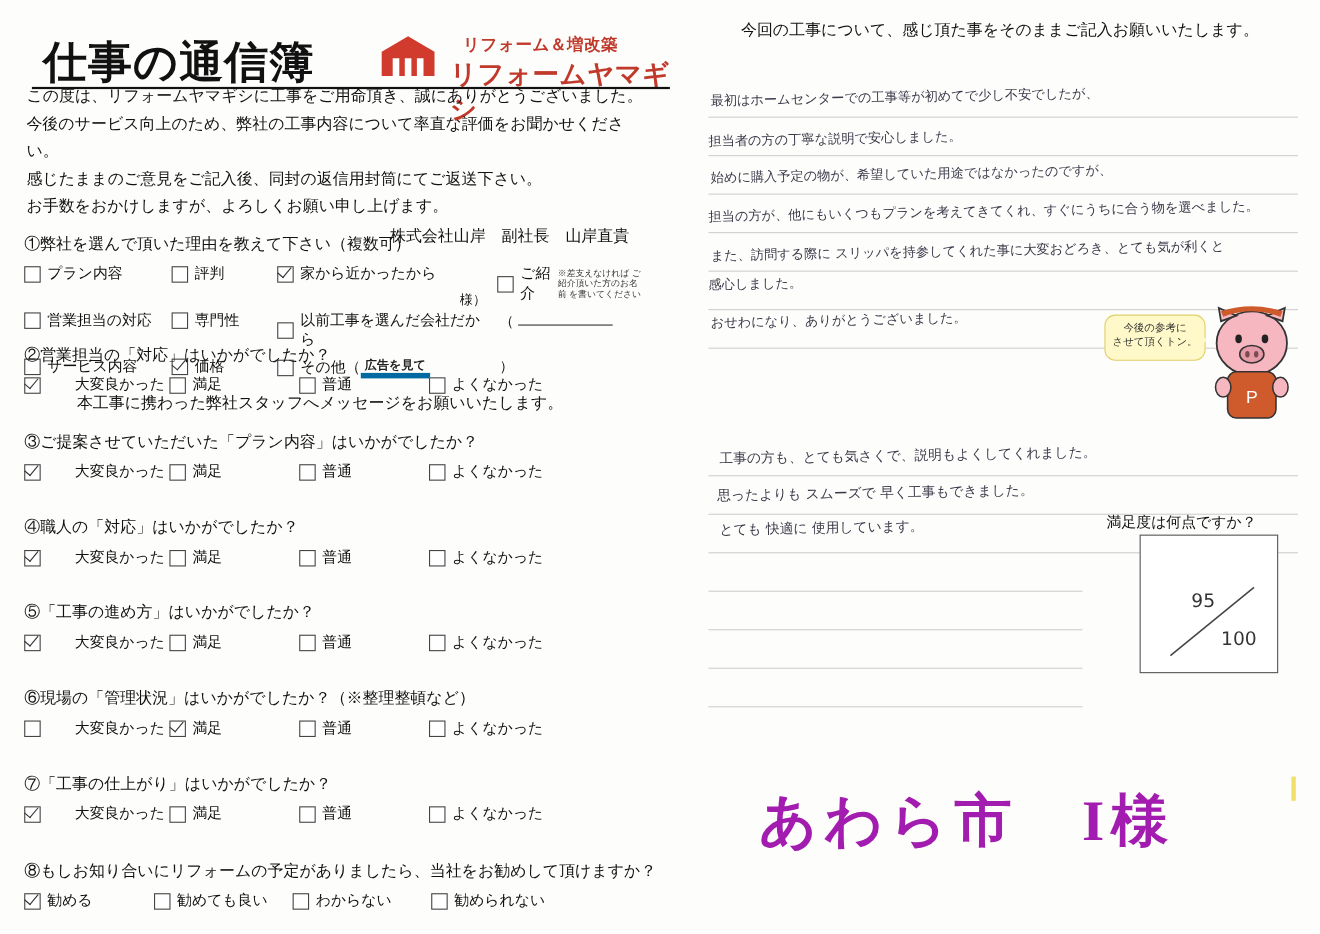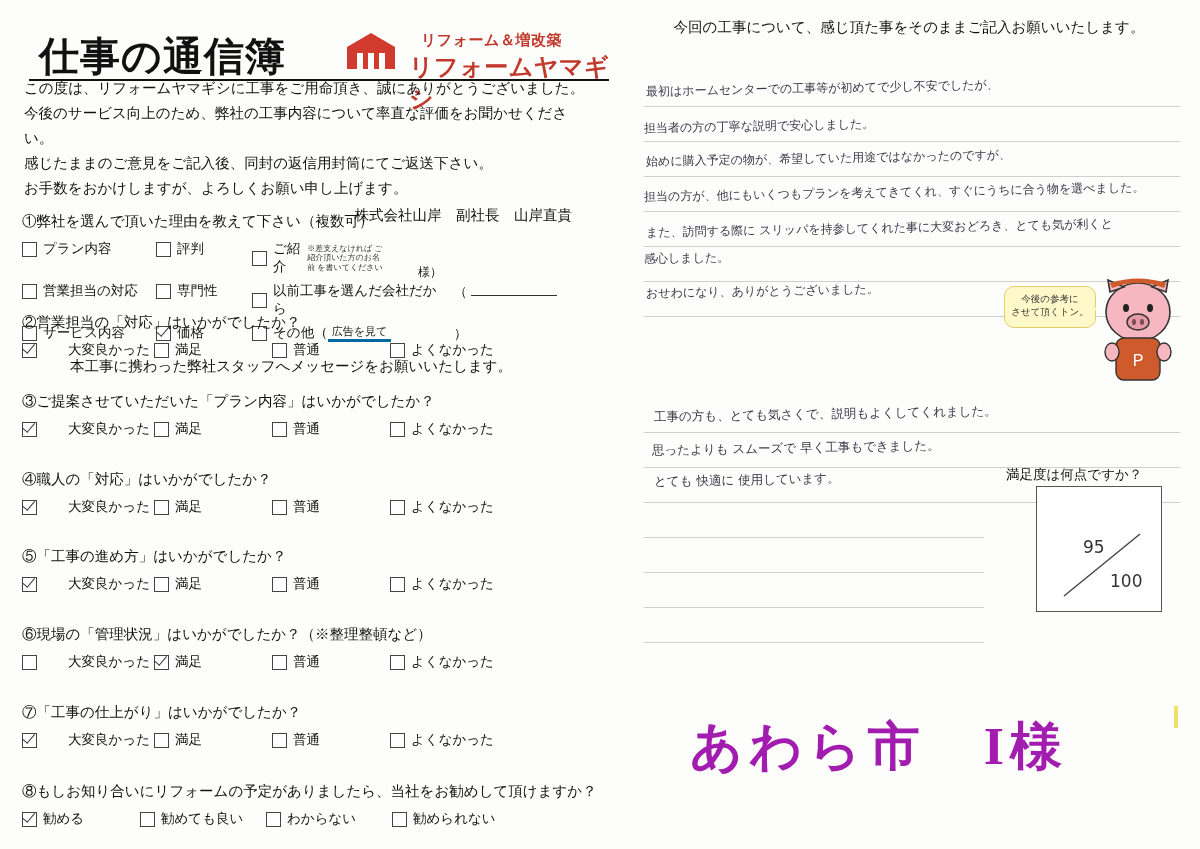--- a/index.html
+++ b/index.html
@@ -50,21 +50,21 @@
 
   
   .q1 .row{display:flex;margin-bottom:6px;}
   .q1 .c1{width:134px;}
   .q1 .c2{width:96px;}
   .q1 .c3{width:200px;}
   .q1 .c4{width:140px;}
   .q1 .small{font-size:8px;line-height:1.15;color:#333;width:92px;display:inline-block;}
   .q1 .blankline{border-bottom:1px solid #333;display:inline-block;width:86px;height:13px;}
   .q1 .paren{font-size:13px;}
-  .q1 .handwrite{font-family:"Liberation Serif", serif;font-size:11px;color:#222;border-bottom:3px solid #0369a1;padding:0 4px;}
+  .q1 .handwrite{font-family:"Liberation Serif", serif;font-size:11px;color:#222;border-bottom:5px solid #0369a1;padding:0 4px;font-weight:bold;}
 
   .q8 .opt{width:118px;}
   .q8 .opt:first-child{width:110px;}
 
   
   .r-prompt{position:absolute;width:582px;text-align:center;font-size:14.5px;}
   .lines{position:absolute;left:26px;width:536px;}
   .lines .ln{border-bottom:1px solid #cfcfcf;height:34px;}
   .hw{
     position:absolute;
@@ -142,20 +142,26 @@
         <div class="c1">
             <div class="opt">
               <span class="bx"></span>
               <span>プラン内容</span>
             </div>
           </div>
         <div class="c2">
             <div class="opt">
               <span class="bx"></span>
               <span>評判</span>
+            </div>
+          </div>
+        <div class="c3">
+            <div class="opt checked">
+              <span class="bx"></span>
+              <span>家から近かったから</span>
             </div>
           </div>
         <div class="c4">
           <div class="opt">
             <span class="bx"></span>
             <span>ご紹介</span>
             <span class="small">※差支えなければ
 ご紹介頂いた方のお名前
 を書いてください</span>
           </div>

